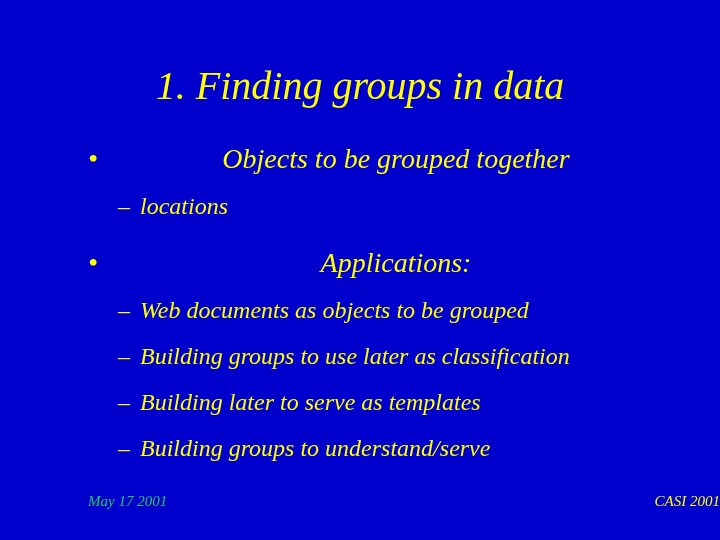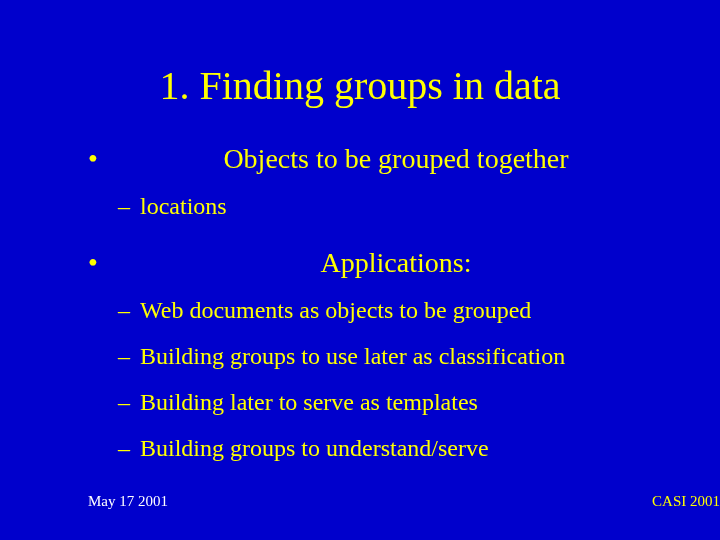--- a/index.html
+++ b/index.html
@@ -9,20 +9,21 @@
     height: 540px;
     background: #0000cc;
     font-family: "Times New Roman", Times, serif;
     overflow: hidden;
   }
   .slide {
     width: 720px;
     height: 540px;
     position: relative;
     box-sizing: border-box;
+    font-style: italic;
   }
   .title {
     color: #ffff00;
     font-size: 40px;
     text-align: center;
     padding-top: 62px;
     padding-bottom: 20px;
     font-weight: normal;
   }
   .body {
@@ -55,21 +56,21 @@
   .lvl2::before {
     content: "–";
     position: absolute;
     left: 30px;
     top: 0;
   }
   .footer-left {
     position: absolute;
     left: 88px;
     bottom: 30px;
-    color: #ffffff;
+    color: #22c55e;
     font-size: 15px;
   }
   .footer-center {
     position: absolute;
     left: 0;
     right: 0;
     bottom: 30px;
     text-align: right;
     color: #ffff00;
     font-size: 15px;

